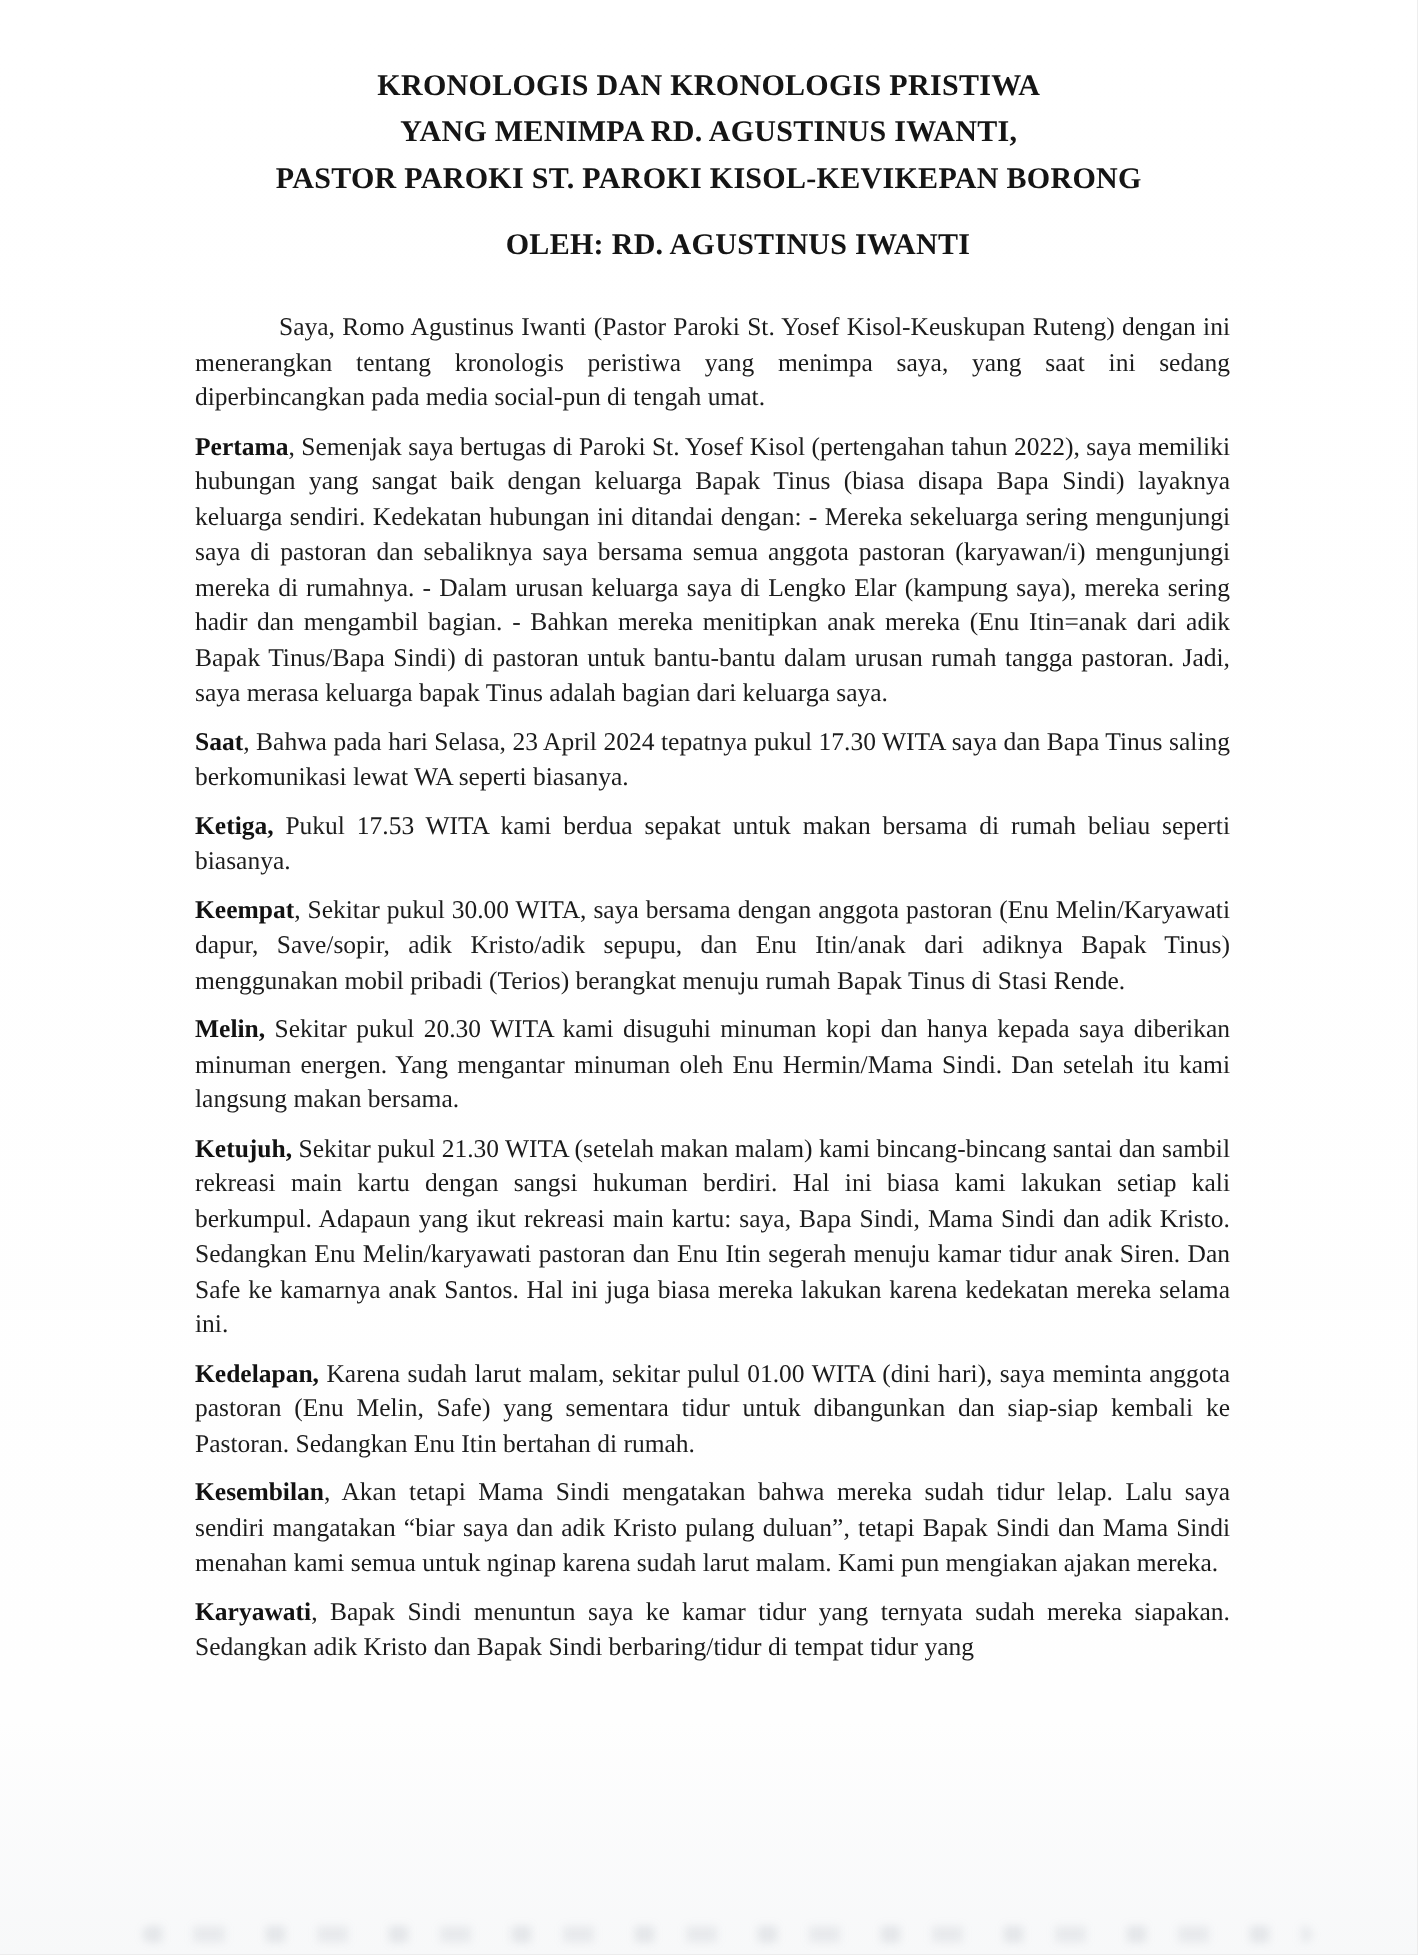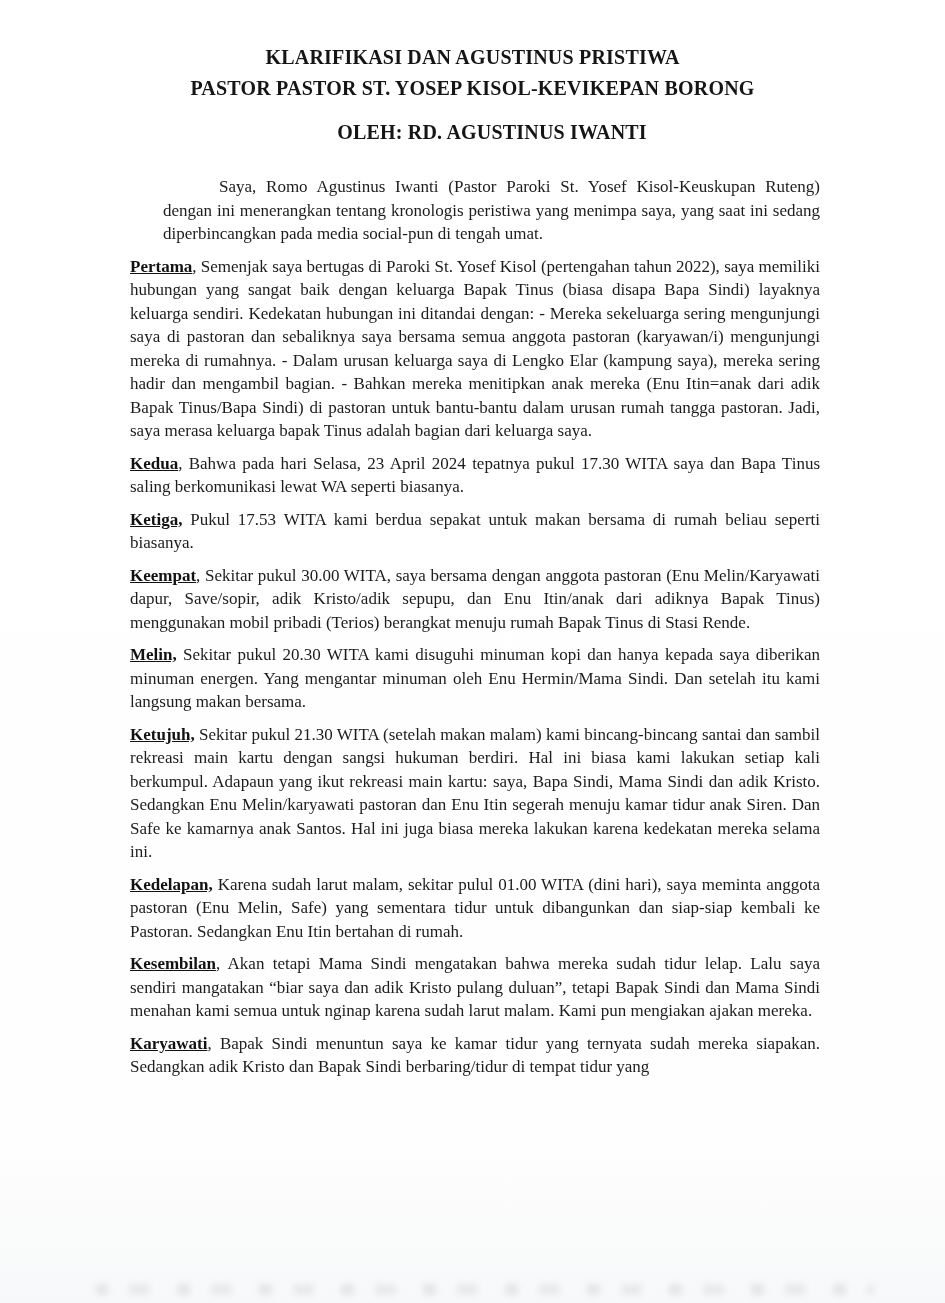--- a/index.html
+++ b/index.html
@@ -45,26 +45,24 @@
   }
   .para {
     margin: 0 0 9px 0;
     font-size: 17px;
     line-height: 23.5px;
     text-align: justify;
     color: #1c1c1c;
   }
   .para.indent {
     text-indent: 56px;
-    margin-left: 33px;
   }
   .para .lead {
     font-weight: bold;
     color: #121212;
-    text-decoration: underline;
   }
   
   .ghost-line {
     position: absolute;
     left: 95px;
     right: 70px;
     bottom: 8px;
     height: 11px;
     background: repeating-linear-gradient(
       90deg,
@@ -76,32 +74,33 @@
     filter: blur(3px);
     border-radius: 5px;
   }
 </style>
 </head>
 <body>
 
 <div class="page">
 
   <header class="title-block">
-    <div class="title-line">KLARIFIKASI DAN AGUSTINUS PRISTIWA</div>
-    <div class="title-line">PASTOR PASTOR ST. YOSEP KISOL-KEVIKEPAN BORONG</div>
+    <div class="title-line">KRONOLOGIS DAN KRONOLOGIS PRISTIWA</div>
+    <div class="title-line">YANG MENIMPA RD. AGUSTINUS IWANTI,</div>
+    <div class="title-line">PASTOR PAROKI ST. PAROKI KISOL-KEVIKEPAN BORONG</div>
   </header>
 
   <div class="byline">OLEH: RD. AGUSTINUS IWANTI</div>
 
   <main class="body-text">
   <p class="para indent"><b class="lead"></b><span class="ptext">Saya, Romo Agustinus Iwanti (Pastor Paroki St. Yosef Kisol-Keuskupan Ruteng) dengan ini menerangkan tentang kronologis peristiwa yang menimpa saya, yang saat ini sedang diperbincangkan pada media social-pun di tengah umat.</span></p>
 
   <p class="para"><b class="lead">Pertama</b><span class="ptext">, Semenjak saya bertugas di Paroki St. Yosef Kisol (pertengahan tahun 2022), saya memiliki hubungan yang sangat baik dengan keluarga Bapak Tinus (biasa disapa Bapa Sindi) layaknya keluarga sendiri. Kedekatan hubungan ini ditandai dengan: - Mereka sekeluarga sering mengunjungi saya di pastoran dan sebaliknya saya bersama semua anggota pastoran (karyawan/i) mengunjungi mereka di rumahnya. - Dalam urusan keluarga saya di Lengko Elar (kampung saya), mereka sering hadir dan mengambil bagian. - Bahkan mereka menitipkan anak mereka (Enu Itin=anak dari adik Bapak Tinus/Bapa Sindi) di pastoran untuk bantu-bantu dalam urusan rumah tangga pastoran. Jadi, saya merasa keluarga bapak Tinus adalah bagian dari keluarga saya.</span></p>
 
-  <p class="para"><b class="lead">Kedua</b><span class="ptext">, Bahwa pada hari Selasa, 23 April 2024 tepatnya pukul 17.30 WITA saya dan Bapa Tinus saling berkomunikasi lewat WA seperti biasanya.</span></p>
+  <p class="para"><b class="lead">Saat</b><span class="ptext">, Bahwa pada hari Selasa, 23 April 2024 tepatnya pukul 17.30 WITA saya dan Bapa Tinus saling berkomunikasi lewat WA seperti biasanya.</span></p>
 
   <p class="para"><b class="lead">Ketiga,</b><span class="ptext"> Pukul 17.53 WITA kami berdua sepakat untuk makan bersama di rumah beliau seperti biasanya.</span></p>
 
   <p class="para"><b class="lead">Keempat</b><span class="ptext">, Sekitar pukul 30.00 WITA, saya bersama dengan anggota pastoran (Enu Melin/Karyawati dapur, Save/sopir, adik Kristo/adik sepupu, dan Enu Itin/anak dari adiknya Bapak Tinus) menggunakan mobil pribadi (Terios) berangkat menuju rumah Bapak Tinus di Stasi Rende.</span></p>
 
 
   <p class="para"><b class="lead">Melin,</b><span class="ptext"> Sekitar pukul 20.30 WITA kami disuguhi minuman kopi dan hanya kepada saya diberikan minuman energen. Yang mengantar minuman oleh Enu Hermin/Mama Sindi. Dan setelah itu kami langsung makan bersama.</span></p>
 
   <p class="para"><b class="lead">Ketujuh,</b><span class="ptext"> Sekitar pukul 21.30 WITA (setelah makan malam) kami bincang-bincang santai dan sambil rekreasi main kartu dengan sangsi hukuman berdiri. Hal ini biasa kami lakukan setiap kali berkumpul. Adapaun yang ikut rekreasi main kartu: saya, Bapa Sindi, Mama Sindi dan adik Kristo. Sedangkan Enu Melin/karyawati pastoran dan Enu Itin segerah menuju kamar tidur anak Siren. Dan Safe ke kamarnya anak Santos. Hal ini juga biasa mereka lakukan karena kedekatan mereka selama ini.</span></p>
 

